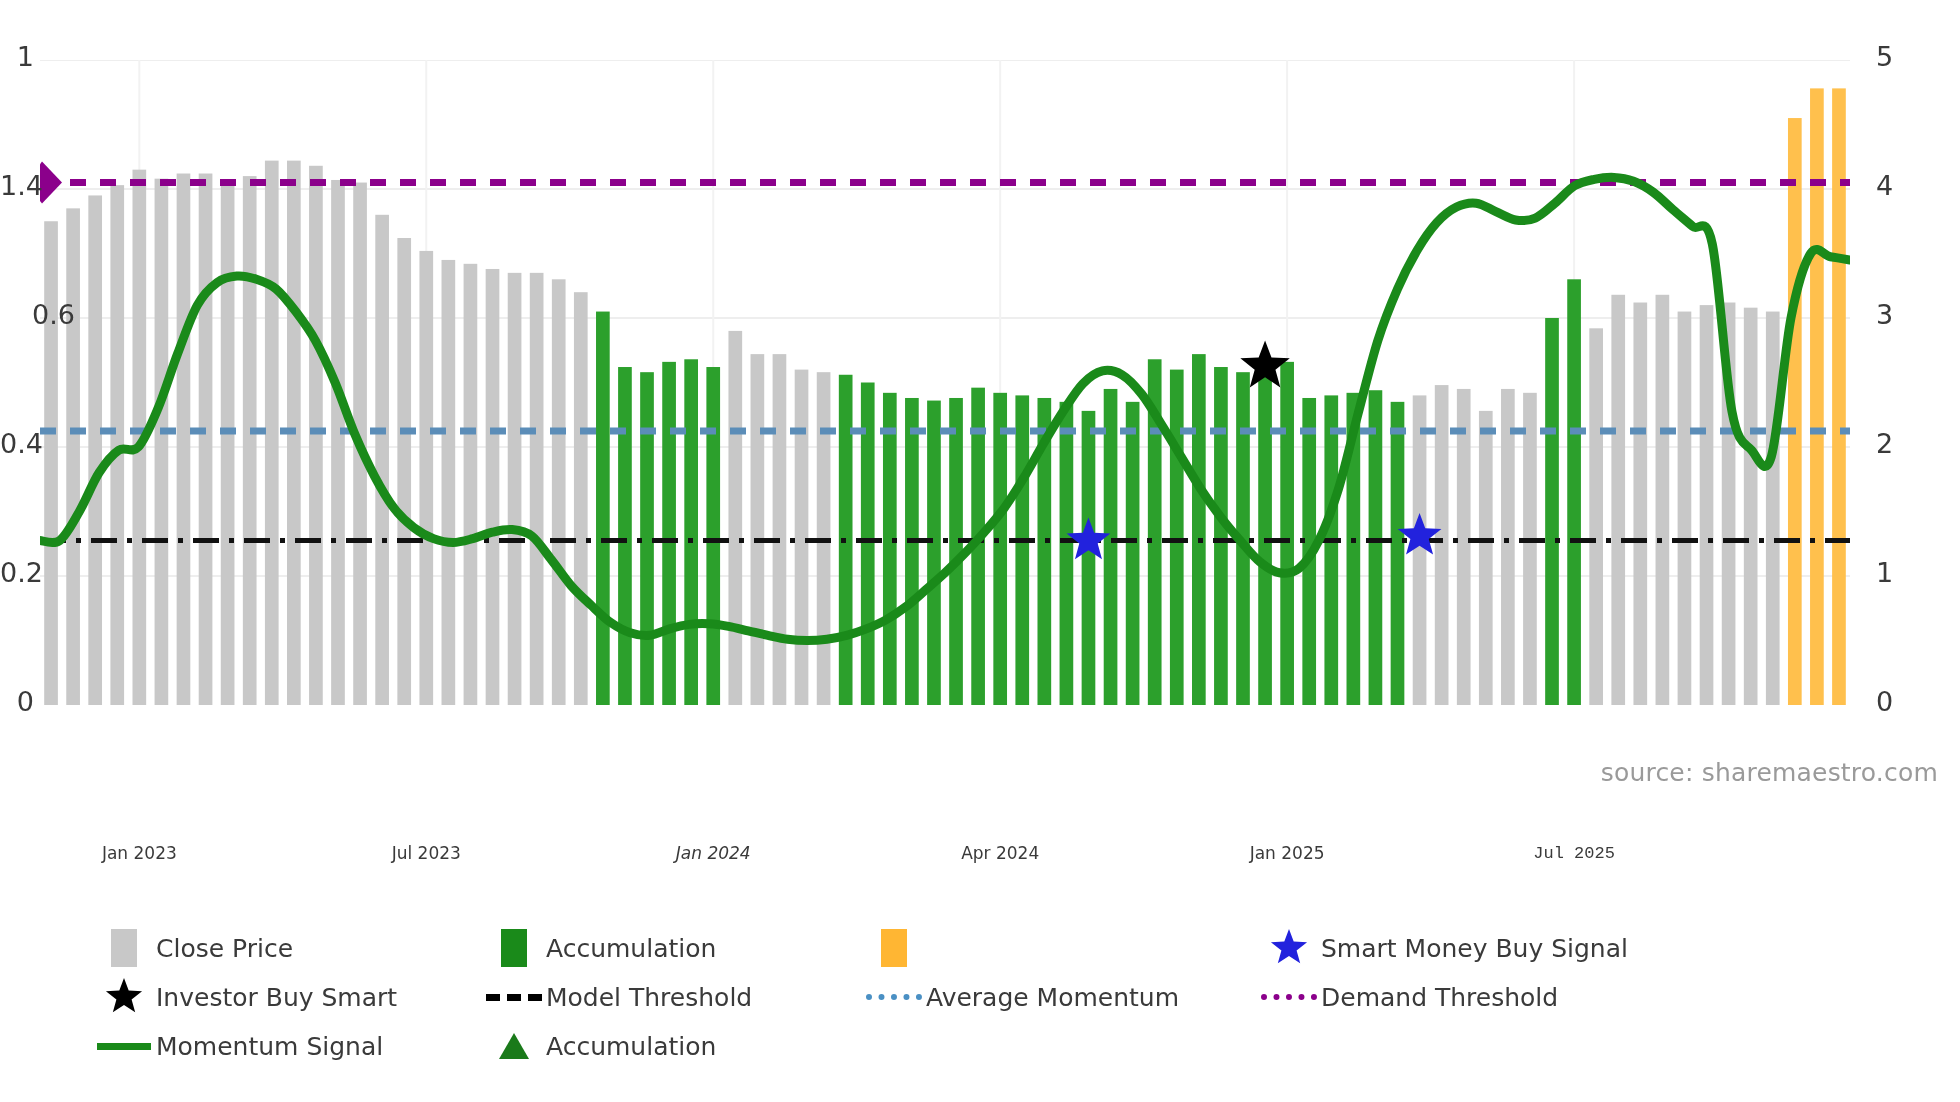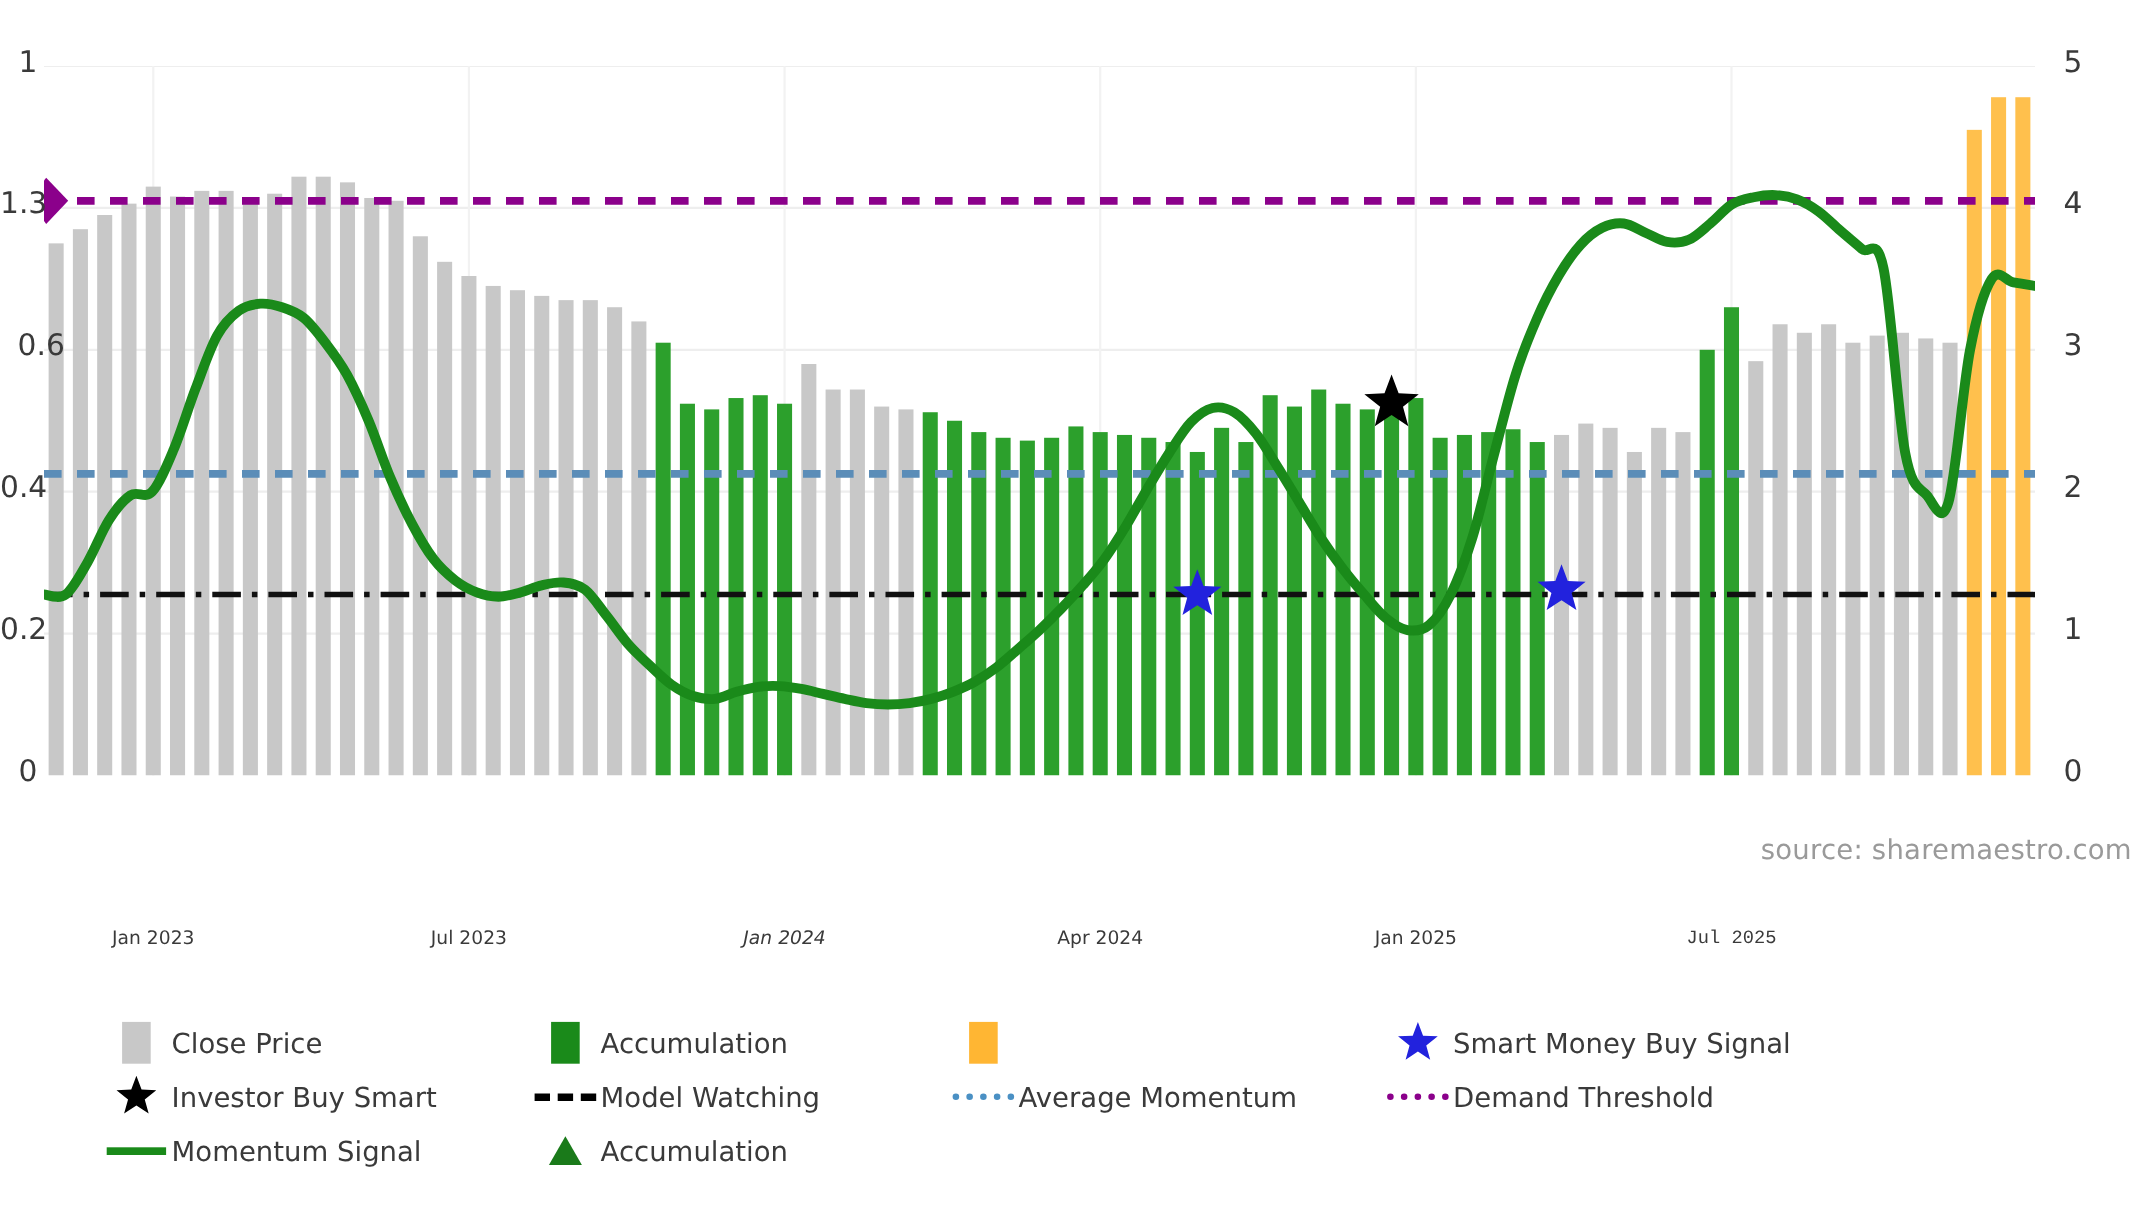--- a/index.html
+++ b/index.html
@@ -178,22 +178,22 @@
         <line x1="386.2804878048781" y1="760" x2="386.2804878048781" y2="775" stroke="#555" stroke-width="3"></line>
         <line x1="673.2317073170732" y1="760" x2="673.2317073170732" y2="775" stroke="#555" stroke-width="3"></line>
         <line x1="960.1829268292684" y1="760" x2="960.1829268292684" y2="775" stroke="#555" stroke-width="3"></line>
         <line x1="1247.1341463414635" y1="760" x2="1247.1341463414635" y2="775" stroke="#555" stroke-width="3"></line>
         <line x1="1534.0853658536587" y1="760" x2="1534.0853658536587" y2="775" stroke="#555" stroke-width="3"></line>
       </svg>
   </div>
 
   <div id="yleft">
       <div class="ytick-left" style="left: 0px; top: 43px;">1</div>
-      <div class="ytick-left" style="left: 0px; top: 172px;">1.3</div>
-      <div class="ytick-left" style="left: 16px; top: 301px;">0.6</div>
+      <div class="ytick-left" style="left: 0px; top: 172px;">1.4</div>
+      <div class="ytick-left" style="left: 0px; top: 301px; padding-left: 32px;">0.6</div>
       <div class="ytick-left" style="left: 0px; top: 430px;">0.4</div>
       <div class="ytick-left" style="left: 0px; top: 559px;">0.2</div>
       <div class="ytick-left" style="left: 0px; top: 688px;">0</div>
     </div>
 
   <div id="yright">
       <div class="ytick-right" style="left: 1876px; top: 43px;">5</div>
       <div class="ytick-right" style="left: 1876px; top: 172px;">4</div>
       <div class="ytick-right" style="left: 1876px; top: 301px;">3</div>
       <div class="ytick-right" style="left: 1876px; top: 430px;">2</div>
@@ -246,21 +246,21 @@
             <svg width="40" height="40">
               <path d="M 20.00 1.00 L 24.69 13.54 L 38.07 14.13 L 27.59 22.47 L 31.17 35.37 L 20.00 27.98 L 8.83 35.37 L 12.41 22.47 L 1.93 14.13 L 15.31 13.54 Z" fill="#000000"></path>
             </svg>
           </span>
           <span class="lab">Investor Buy Smart</span>
         </div>
         <div class="legend-item c2">
           <span class="key">
             <span class="sw-dash" style="border-top-color: rgb(0, 0, 0);"></span>
           </span>
-          <span class="lab">Model Watching</span>
+          <span class="lab">Model Threshold</span>
         </div>
         <div class="legend-item c3">
           <span class="key">
             <span class="sw-dot" style="border-top-color: rgb(74, 144, 196);"></span>
           </span>
           <span class="lab">Average Momentum</span>
         </div>
         <div class="legend-item c4">
           <span class="key">
             <span class="sw-dot" style="border-top-color: rgb(139, 0, 139);"></span>

